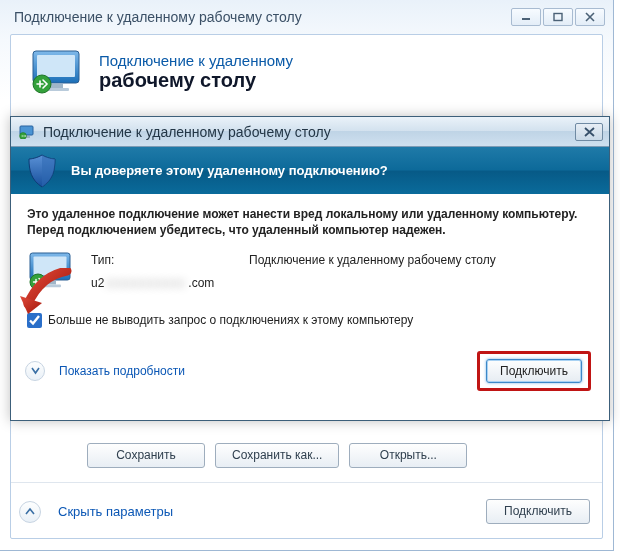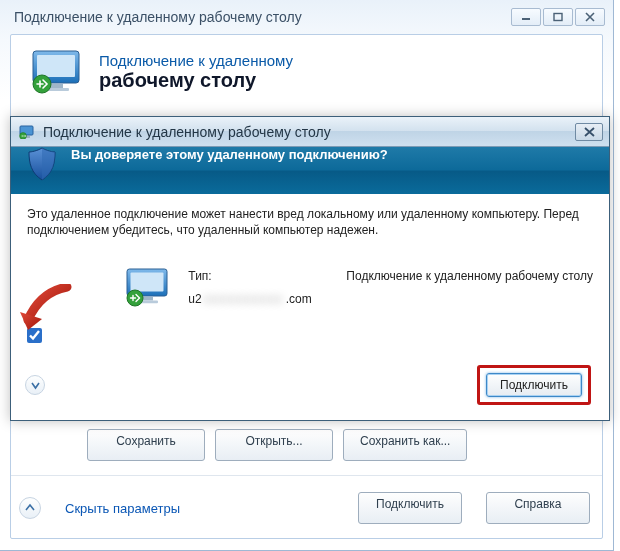--- a/index.html
+++ b/index.html
@@ -18,48 +18,48 @@
   
   .parent-body{margin:0 10px;border:1px solid #b9cee6;background:#fff;padding:14px 18px 0 18px;height:505px;
     border-radius:2px;position:relative;}
   .rdc-header{display:flex;align-items:center;gap:16px;}
   .rdc-icon-big{width:54px;height:46px;position:relative;}
   .rdc-head-text .line1{color:#0a5aa8;font-size:15px;}
   .rdc-head-text .line2{color:#0f172a;font-size:20px;font-weight:600;}
   
   .parent-bottom{position:absolute;left:0;right:0;bottom:0;}
   .save-row{display:flex;gap:10px;padding:4px 0 8px 76px;}
-  .w-btn{height:32px;padding:0 16px;border:1px solid #9eadbd;border-radius:3px;
+  .w-btn{height:25px;padding:0 16px;border:1px solid #9eadbd;border-radius:3px;
     background:linear-gradient(#fefefe,#e8eef4);color:#30404f;font-size:12px;cursor:default;
     min-width:118px;text-align:center;line-height:23px;}
   .hr{height:1px;background:#dfe6ee;margin:6px 0;}
-  .footer-row{display:flex;align-items:center;padding:10px 12px 14px 8px;gap:24px;}
+  .footer-row{display:flex;align-items:center;padding:10px 12px 14px 8px;gap:17px;}
   .footer-row .spacer{flex:1;}
   .toggle-arrow{width:22px;height:22px;border:1px solid #c7d4e2;border-radius:11px;
     background:linear-gradient(#fdfefe,#e9f0f7);display:flex;align-items:center;justify-content:center;}
   .link-blue{color:#0b57b5;font-size:13px;}
   
   
   .dialog{position:absolute;left:10px;top:116px;width:600px;height:305px;
     border:1px solid #3c5f7a;background:#fff;box-shadow:0 0 12px rgba(0,0,0,.25);}
   .dlg-title{height:30px;background:linear-gradient(180deg,#eaf2f9,#d2e1ee 49%,#bfd4e6 50%,#cfe0ef);
     border-bottom:1px solid #7d9bb5;display:flex;align-items:center;padding:0 6px 0 8px;gap:8px;}
   .dlg-title-icon{width:16px;height:14px;}
   .dlg-title span{flex:1;color:#233646;font-size:14px;}
   .dlg-close{width:28px;height:18px;border:1px solid #6f8aa3;border-radius:2px;
     background:linear-gradient(#e7eef5,#c9d9e7);display:flex;align-items:center;justify-content:center;
     color:#37506a;font-size:12px;font-weight:bold;}
   
   .dlg-band{height:47px;background:linear-gradient(180deg,#1f7aa8 0,#0d6a9a 48%,#075a87 52%,#0a6b9b 100%);
-    display:flex;padding:0 16px;gap:14px;color:#fff;font-size:13px;font-weight:600;}
+    display:flex;align-items:center;padding:0 16px;gap:14px;color:#fff;font-size:13px;font-weight:600;}
   .shield{width:30px;height:34px;}
   
   .dlg-body{padding:12px 16px 0 16px;color:#222;font-size:12px;line-height:1.35;}
-  .dlg-body .warning{margin-bottom:30px;}
-  .details-row{display:flex;gap:18px;align-items:flex-start;margin-bottom:20px;justify-content:flex-end;}
+  .dlg-body .warning{margin-bottom:14px;font-weight:bold;}
+  .details-row{display:flex;gap:18px;align-items:flex-start;margin-bottom:20px;}
   .details-icon{width:46px;height:40px;flex:none;}
   .details-grid{display:grid;grid-template-columns:140px auto;row-gap:6px;column-gap:18px;font-size:12px;}
   .blur{color:transparent;text-shadow:0 0 8px #999;letter-spacing:2px;user-select:none;}
   .blurwrap{display:inline-flex;align-items:baseline;gap:2px;}
   
   .check-row{display:flex;align-items:center;gap:6px;font-size:12px;position:relative;margin-bottom:22px;}
   .check-row input{width:15px;height:15px;accent-color:#2a6fc9;}
   
   .arrow-annot{position:absolute;left:-15px;top:-44px;width:70px;height:50px;pointer-events:none;}
   
@@ -116,34 +116,33 @@
       </div>
       <div class="rdc-head-text">
         <div class="line1">Подключение к удаленному</div>
         <div class="line2">рабочему столу</div>
       </div>
     </div>
 
     <div class="parent-bottom">
       <div class="save-row">
         <div class="w-btn">Сохранить</div>
+        <div class="w-btn">Сохранить как...</div>
         <div class="w-btn">Открыть...</div>
-        <div class="w-btn">Сохранить как...</div>
       </div>
       <div class="hr"></div>
       <div class="footer-row">
         <div class="toggle-arrow">
           <svg width="10" height="10">
               <path d="M1 7 L5 2 L9 7" fill="none" stroke="#3a6fa5" stroke-width="1.6"></path>
             </svg>
         </div>
         <span class="link-blue">Скрыть параметры</span>
         <div class="spacer"></div>
         <div class="w-btn" style="min-width:104px">Подключить</div>
-        <div class="w-btn" style="min-width:104px">Справка</div>
       </div>
     </div>
   </div>
 </div>
 
 <div class="dialog">
   <div class="dlg-title">
     <div class="dlg-title-icon">
       <svg viewBox="0 0 16 14" width="16" height="14">
         <rect x="1" y="1" width="13" height="9" rx="1" fill="#4a94d4" stroke="#2863a0"></rect>
@@ -212,27 +211,29 @@
         <defs>
             <linearGradient id="ar" x1="0" y1="0" x2="1" y2="1">
           <stop offset="0" stop-color="#e04a3a"></stop>
               <stop offset="1" stop-color="#a11408"></stop>
             </linearGradient>
           </defs>
         <path d="M55 3 Q28 8 16 36" stroke="url(#ar)" stroke-width="9" fill="none" stroke-linecap="round"></path>
         <path d="M8 28 L16 46 L30 35 Z" fill="url(#ar)"></path>
       </svg>
       <input type="checkbox" checked="" style="">
+      <span>Больше не выводить запрос о подключениях к этому компьютеру</span>
     </label>
   </div>
 
   <div class="dlg-foot">
     <div class="toggle-arrow">
       <svg width="9" height="9">
           <path d="M1 2 L4.5 7 L8 2" fill="none" stroke="#3a6fa5" stroke-width="1.6"></path>
         </svg>
     </div>
+    <span class="link-blue" style="font-size:12px">Показать подробности</span>
     <div class="spacer"></div>
     <div class="btn-frame">
       <div class="dlg-btn primary">Подключить</div>
     </div>
   </div>
 </div>
 
 </body></html>

